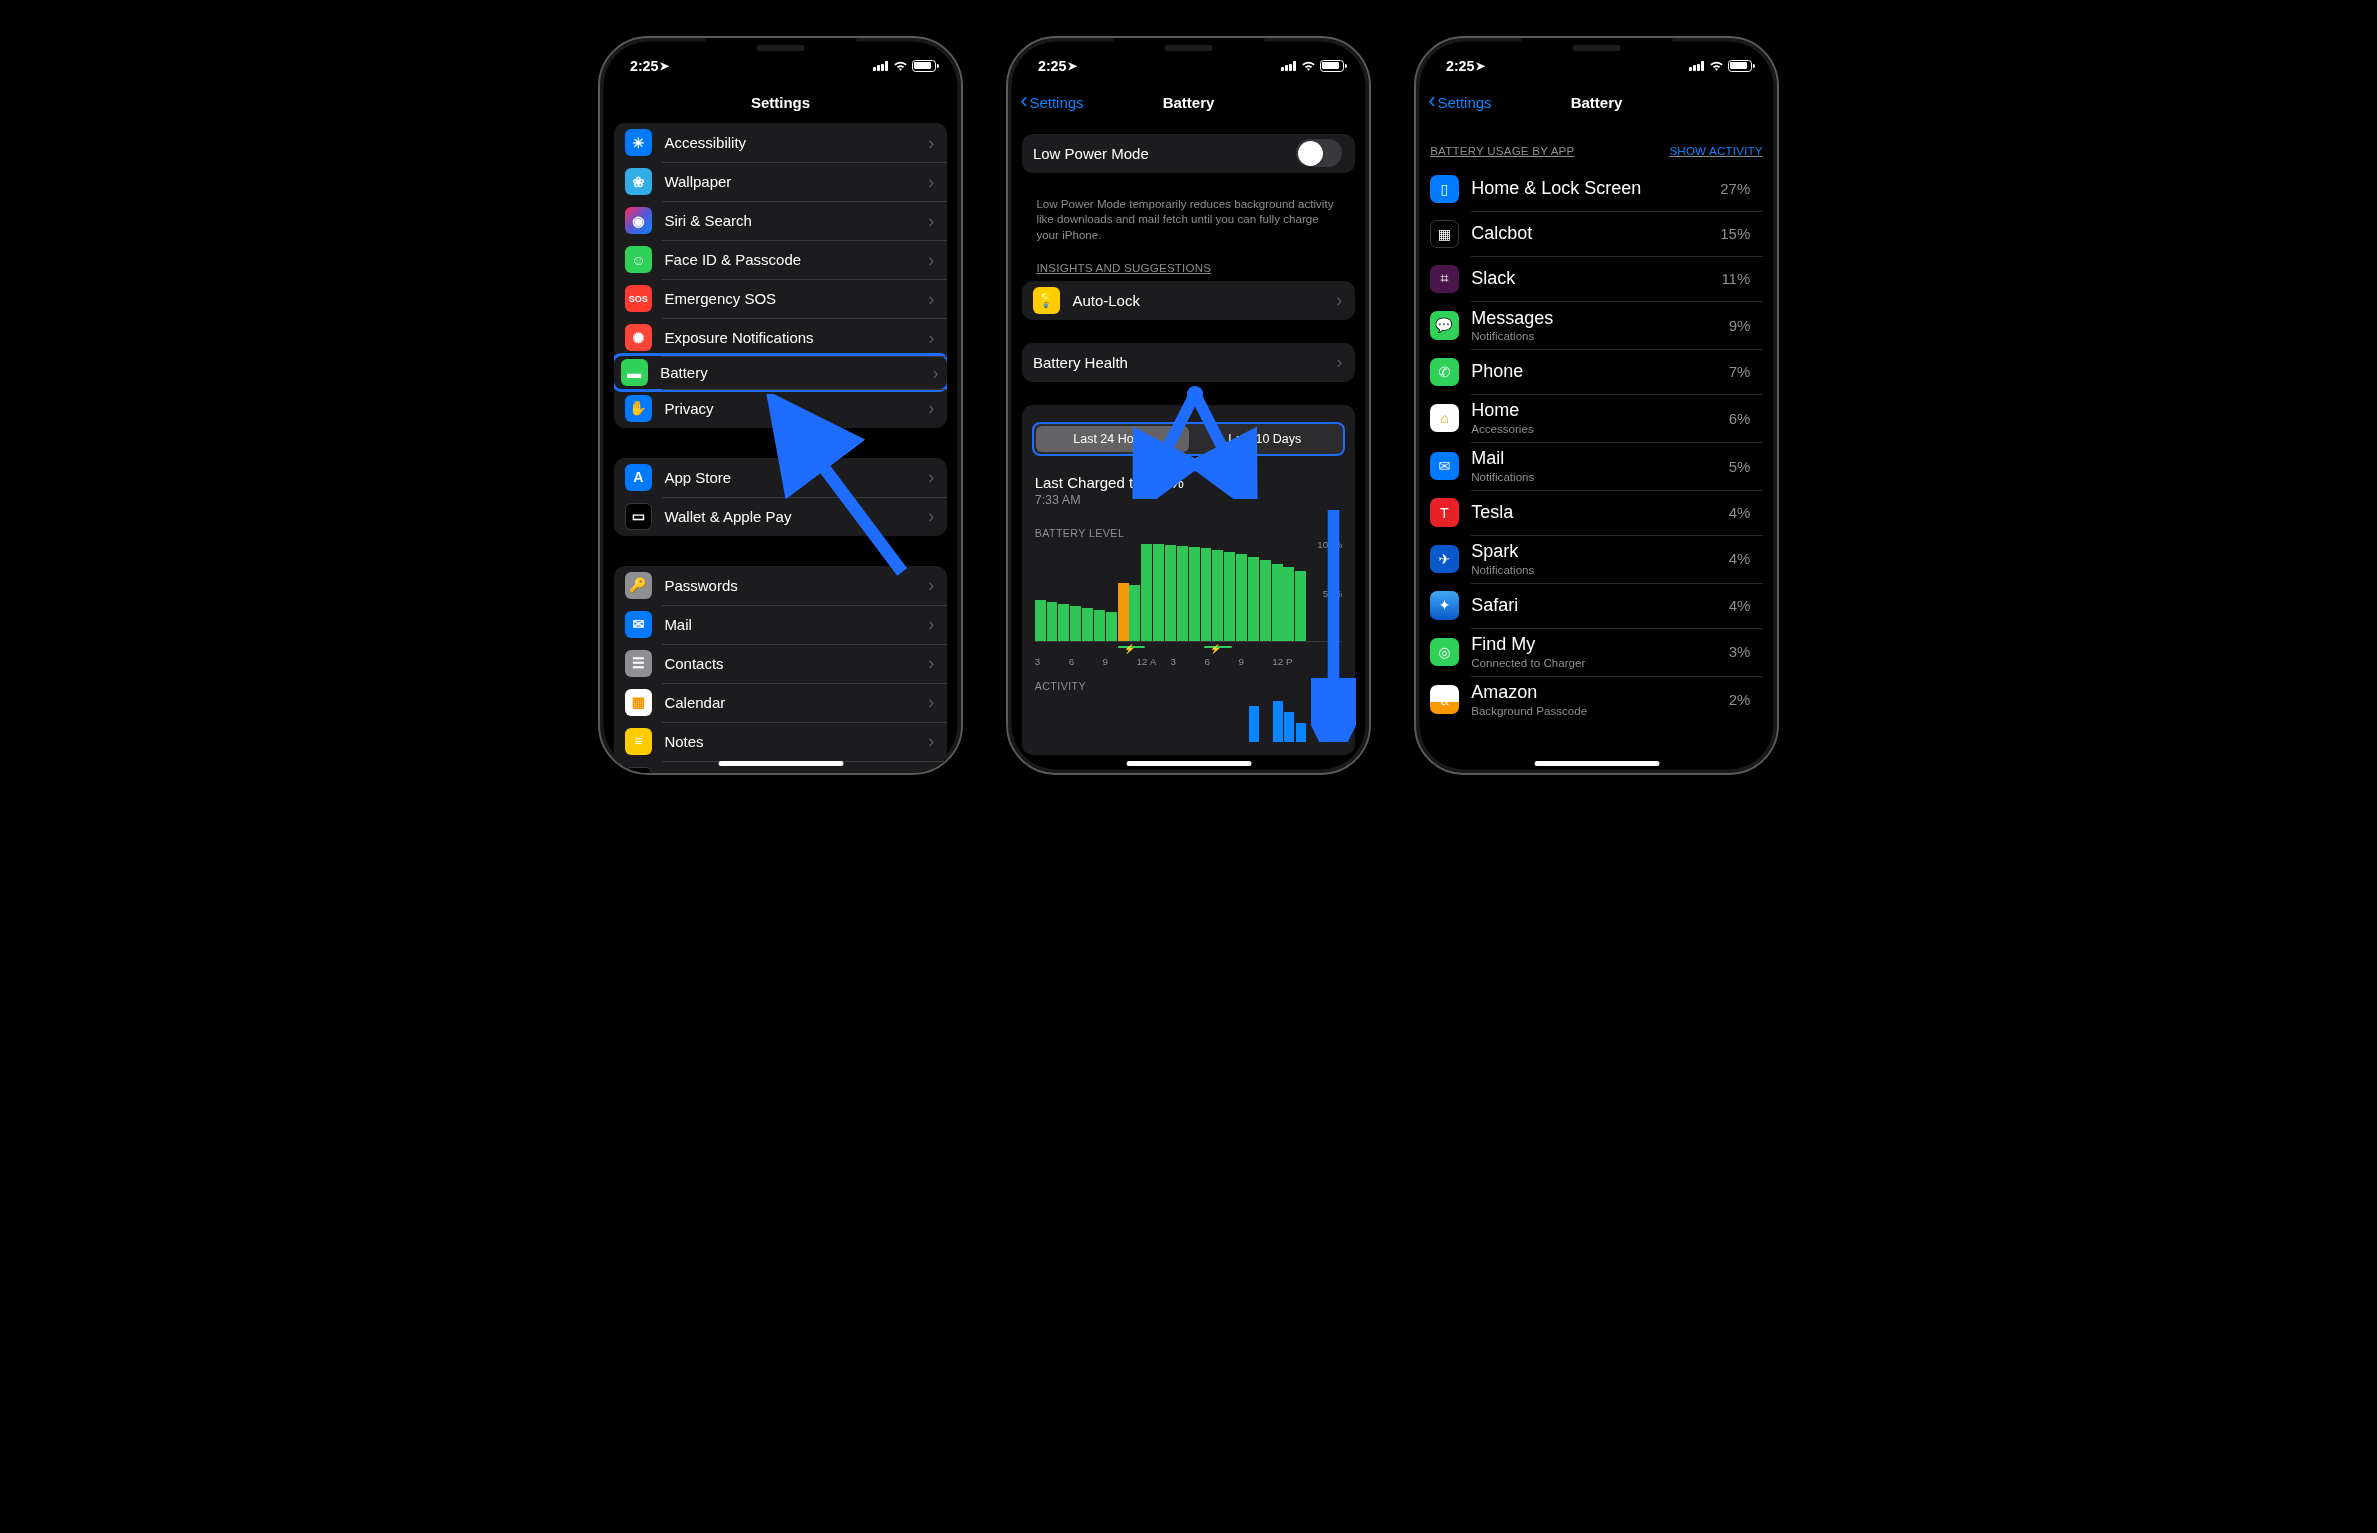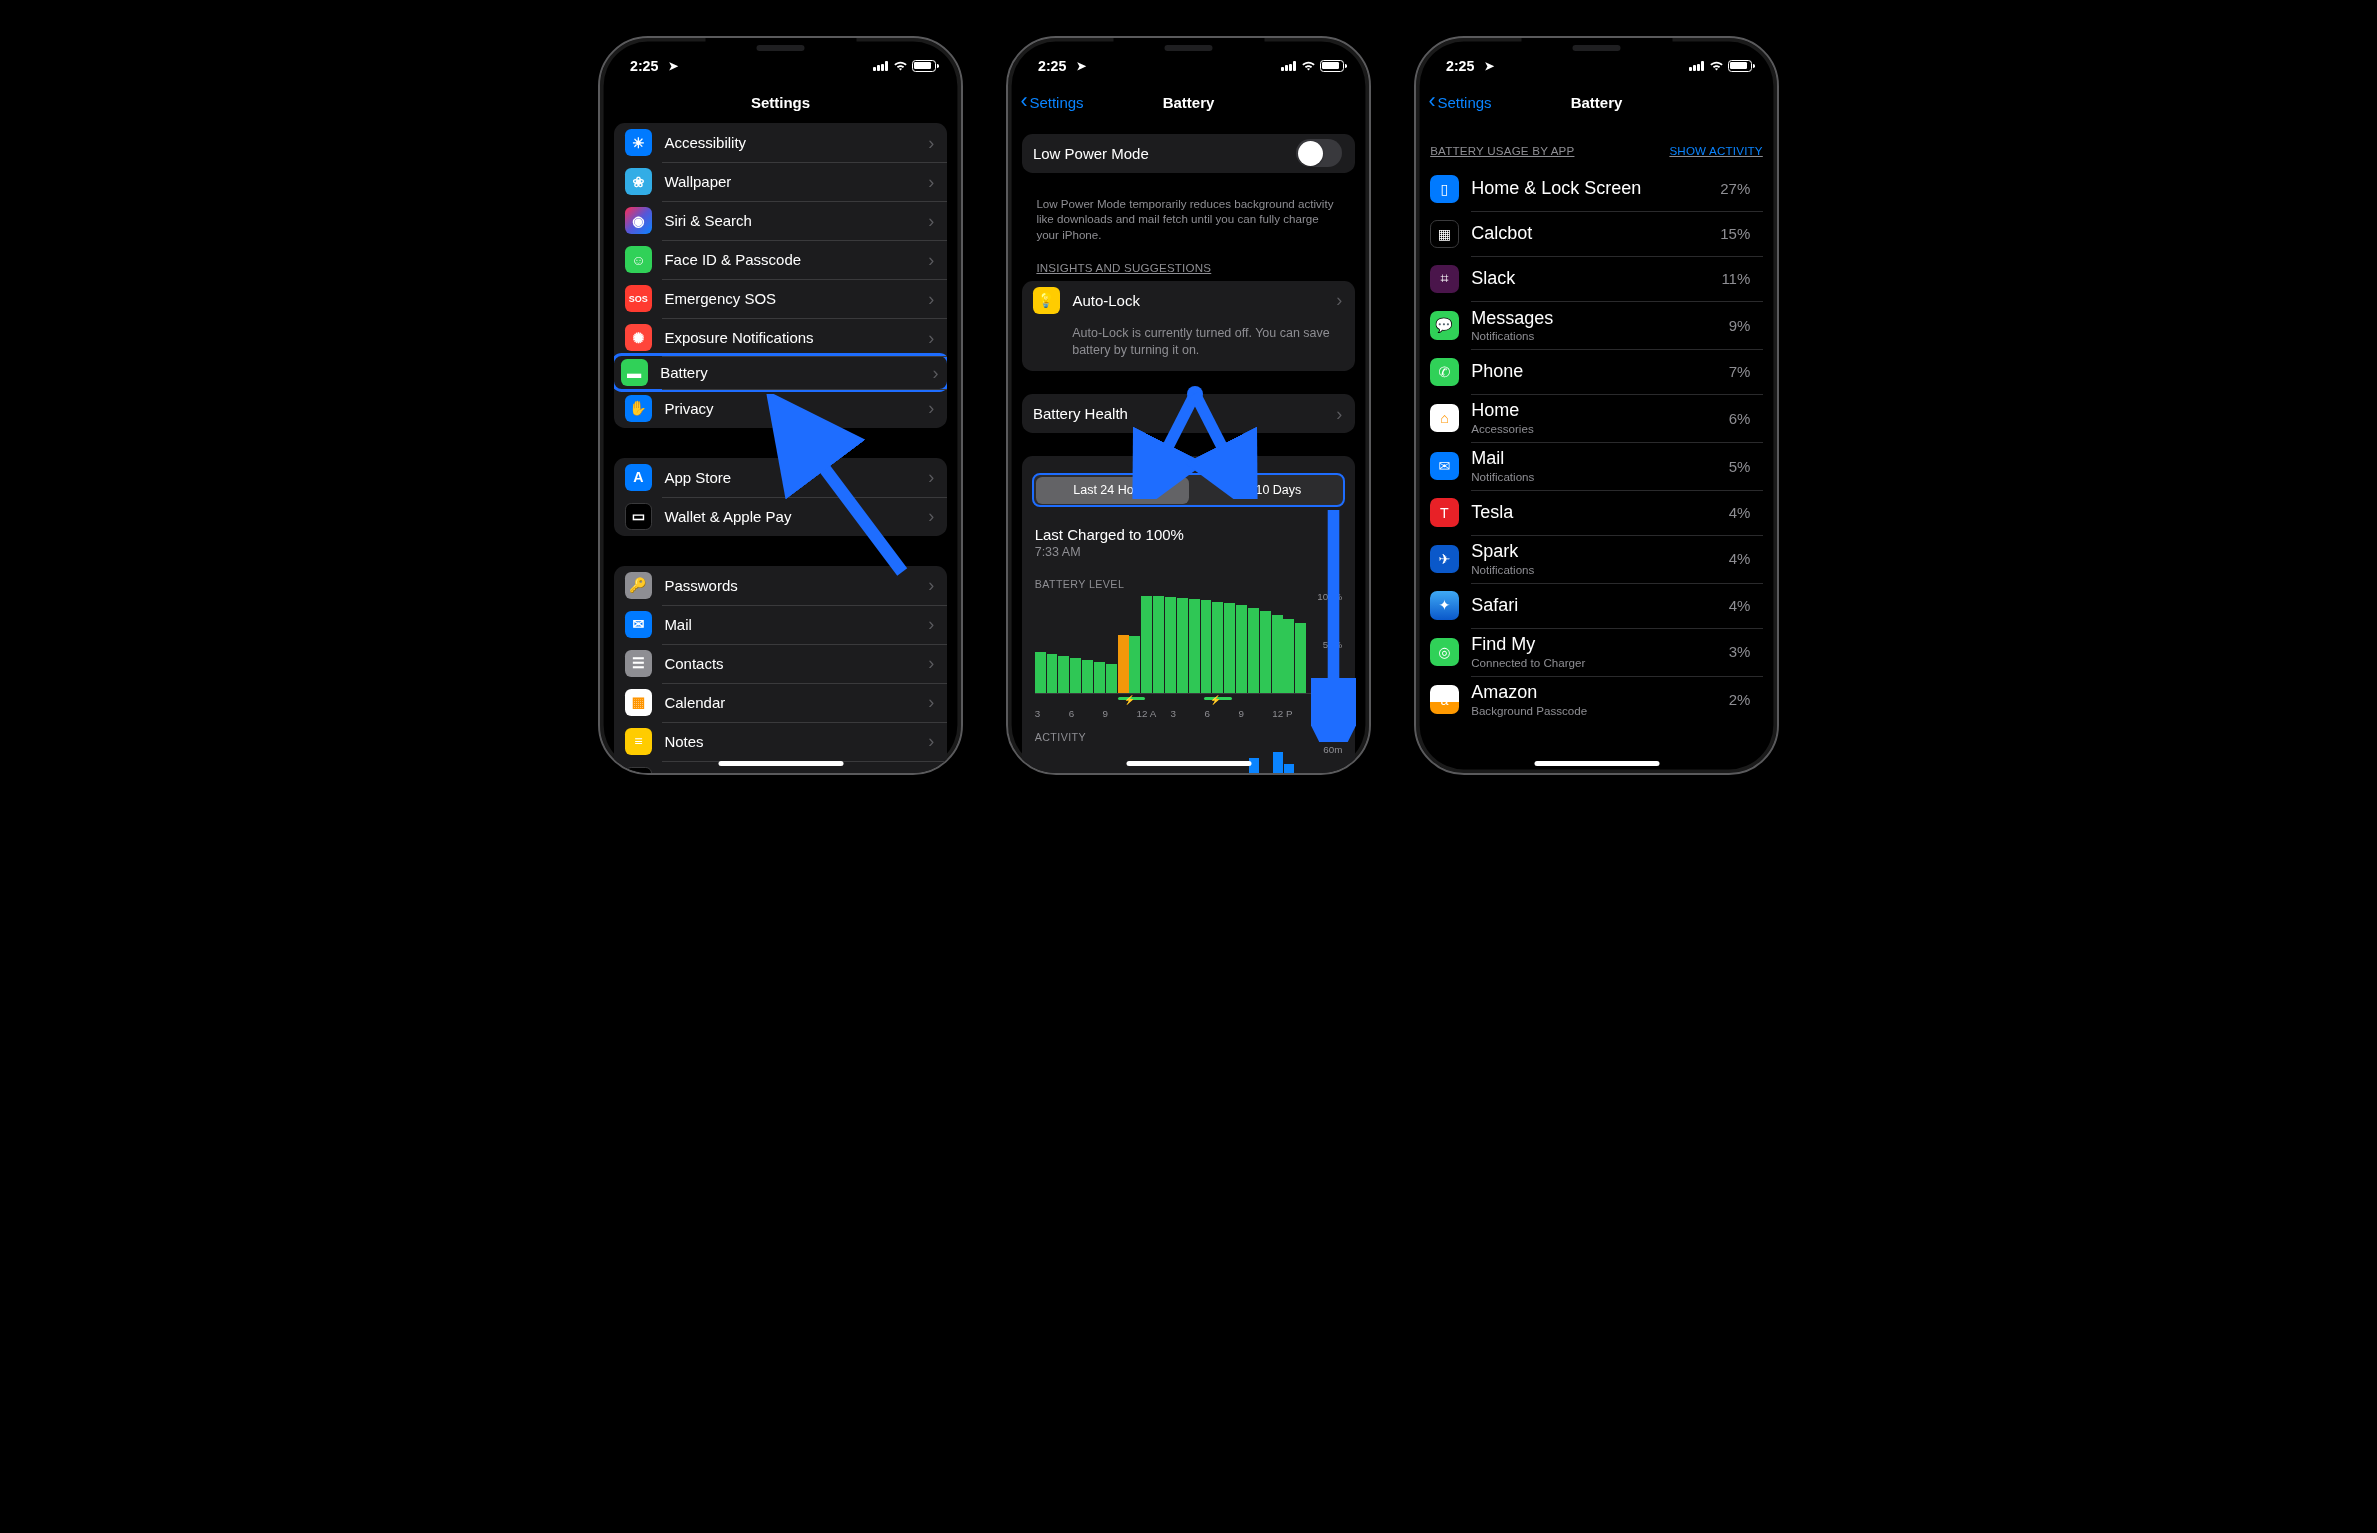--- a/index.html
+++ b/index.html
@@ -49,21 +49,21 @@
   }
   .status-bar {
     display: flex;
     justify-content: space-between;
     align-items: center;
     padding: 12.5px 25px 0 30px;
     height: 43px;
     font-size: 14.2px;
     font-weight: 600;
   }
-  .status-left { display: flex; align-items: center; gap: 10px; }
+  .status-left { display: flex; align-items: center; gap: 1px; }
   .status-right { display: flex; align-items: center; gap: 4.5px; }
   .loc-arrow { font-size: 11.6px; }
   .signal { display: flex; align-items: flex-end; gap: 1.3px; height: 9.8px; }
   .signal span { width: 2.7px; background: #fff; border-radius: 0.9px; }
   .signal span:nth-child(1){height:3.6px} .signal span:nth-child(2){height:5.3px}
   .signal span:nth-child(3){height:7.1px} .signal span:nth-child(4){height:9.8px}
   .wifi-svg { width: 15px; height: 11.6px; }
   .batt { width: 24px; height: 11.6px; border: 1.3px solid #fff; border-radius: 3.6px; position: relative; padding:1.3px; }
   .batt::after { content:""; position:absolute; right:-3.6px; top:2.7px; width:1.8px; height:4.5px; background:#fff; border-radius:0 1.8px 1.8px 0; }
   .batt-fill { background:#fff; height:100%; width:85%; border-radius:1.3px; }
@@ -441,21 +441,20 @@
     </div>
     <div class="group-footer" style="padding-top:7.1px;padding-bottom:18px;">Low Power Mode temporarily reduces background activity like downloads and mail fetch until you can fully charge your iPhone.</div>
 
     <div class="group-header">INSIGHTS AND SUGGESTIONS</div>
     <div class="group" style="margin-bottom:23px;">
       <div class="row">
         <div class="icon bg-yellow">💡</div>
         <span class="row-label">Auto-Lock</span>
         <span class="chevron">›</span>
       </div>
-      <div class="sub-desc">Auto-Lock is currently turned off. You can save battery by turning it on.</div>
     </div>
 
     <div class="group" style="margin-bottom:23px;">
       <div class="row no-icon">
         <span class="row-label">Battery Health</span>
         <span class="chevron">›</span>
       </div>
     </div>
 
     <div class="group" style="padding:9px 12.5px 12.5px 12.5px;">

